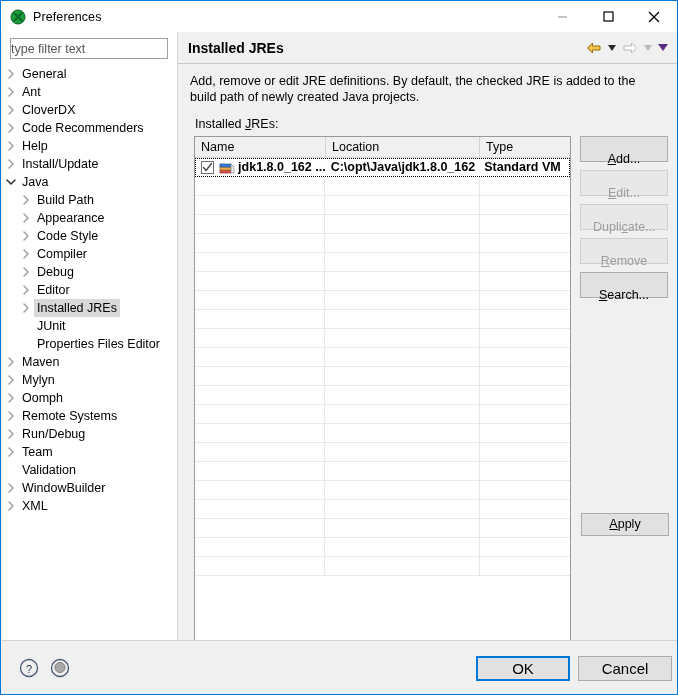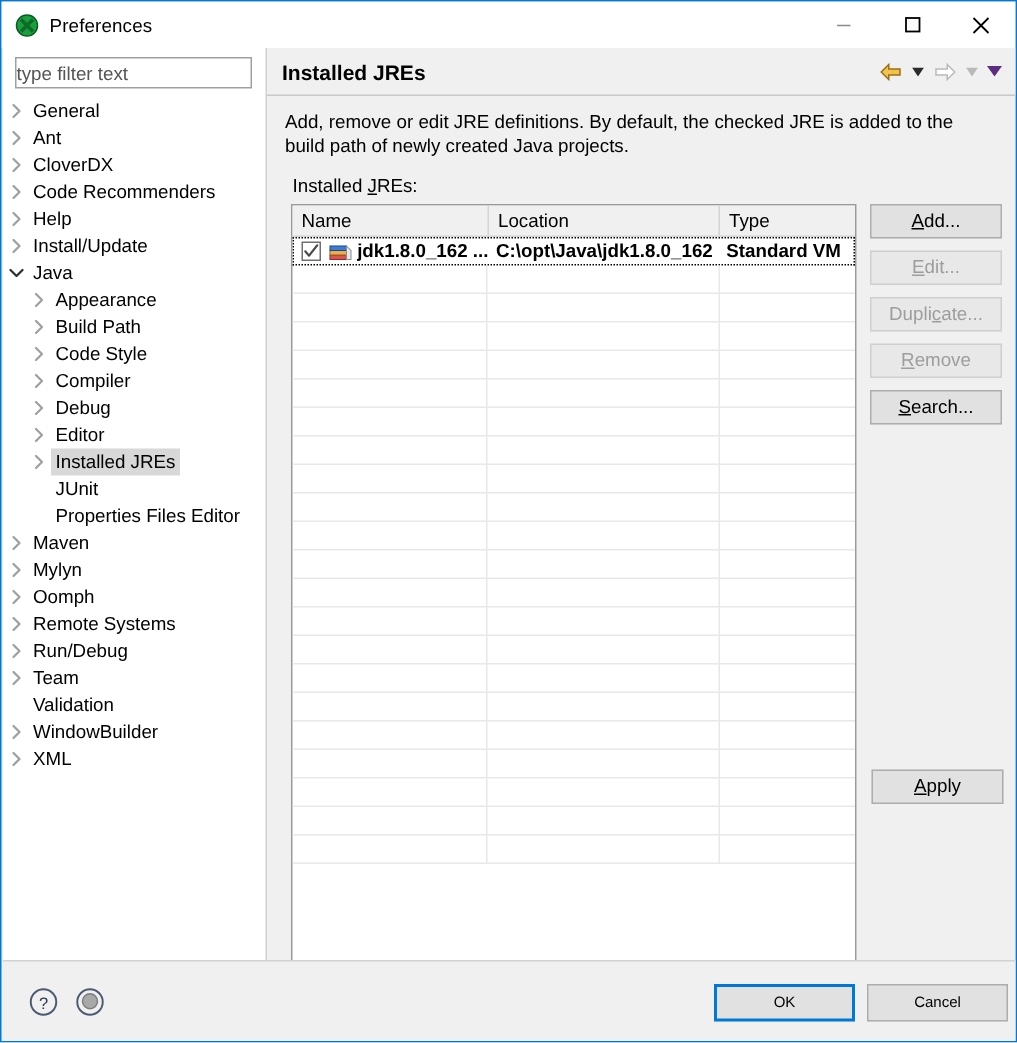--- a/index.html
+++ b/index.html
@@ -210,21 +210,21 @@
   }
   .sbtn {
     width: 88px; height: 23px;
     background: #e1e1e1;
     border: 1px solid #adadad;
     font-family: "Liberation Sans", sans-serif;
     font-size: 12.5px;
     color: #000;
     text-align: center;
     line-height: 21px;
-    padding: 0;
+    padding: 12px;
   }
   .sbtn.disabled { color: #9d9d9d; background: #e8e8e8; border-color: #cfcfcf; }
 
   
   #apply-btn {
     position: absolute; left: 403px; top: 481px;
     width: 88px; height: 23px;
     background: #e1e1e1;
     border: 1px solid #adadad;
     font-family: "Liberation Sans", sans-serif;
@@ -246,21 +246,21 @@
     width: 22px; height: 22px;
   }
   #help-icon { left: 16px; }
   #restore-icon { left: 47px; }
   .footer-btn {
     position: absolute; top: 655px;
     width: 94px; height: 25px;
     background: #e1e1e1;
     border: 1px solid #adadad;
     font-family: "Liberation Sans", sans-serif;
-    font-size: 10px;
+    font-size: 15px;
     line-height: 23px;
     text-align: center;
     color: #000;
   }
   #ok-btn { left: 475px; border: 2px solid #0078d7; line-height: 21px; }
   #cancel-btn { left: 577px; }
 </style>
 </head>
 <body>
 
@@ -355,29 +355,29 @@
             </svg>
           </span>
           <span class="tree-label">Java</span>
         </div>
         <div class="tree-row lvl1">
           <span class="tw">
             <svg width="8" height="10" viewBox="0 0 8 10">
               <path d="M2 1 L6 5 L2 9" fill="none" stroke="#a0a0a0" stroke-width="1.5" stroke-linecap="round" stroke-linejoin="round"></path>
             </svg>
           </span>
+          <span class="tree-label">Build Path</span>
+        </div>
+        <div class="tree-row lvl1">
+          <span class="tw">
+            <svg width="8" height="10" viewBox="0 0 8 10">
+              <path d="M2 1 L6 5 L2 9" fill="none" stroke="#a0a0a0" stroke-width="1.5" stroke-linecap="round" stroke-linejoin="round"></path>
+            </svg>
+          </span>
           <span class="tree-label">Appearance</span>
-        </div>
-        <div class="tree-row lvl1">
-          <span class="tw">
-            <svg width="8" height="10" viewBox="0 0 8 10">
-              <path d="M2 1 L6 5 L2 9" fill="none" stroke="#a0a0a0" stroke-width="1.5" stroke-linecap="round" stroke-linejoin="round"></path>
-            </svg>
-          </span>
-          <span class="tree-label">Build Path</span>
         </div>
         <div class="tree-row lvl1">
           <span class="tw">
             <svg width="8" height="10" viewBox="0 0 8 10">
               <path d="M2 1 L6 5 L2 9" fill="none" stroke="#a0a0a0" stroke-width="1.5" stroke-linecap="round" stroke-linejoin="round"></path>
             </svg>
           </span>
           <span class="tree-label">Code Style</span>
         </div>
         <div class="tree-row lvl1">

